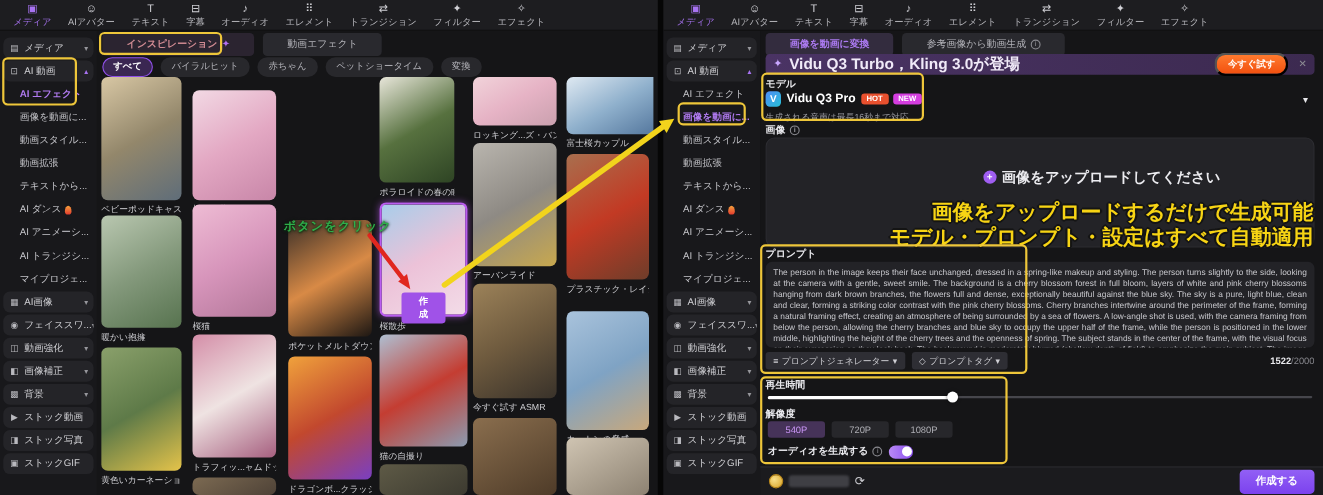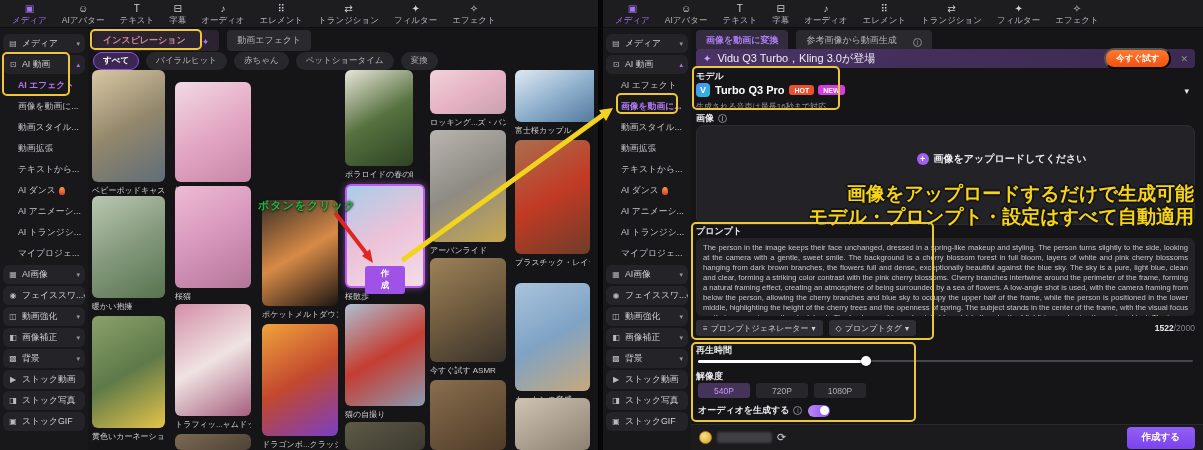--- a/index.html
+++ b/index.html
@@ -19,52 +19,52 @@
 .sb-item.group{background:#242428}
 .sb-item.sub{padding-left:15px;color:#c6c6cb}
 .sb-item.active{color:#b07af0;font-weight:bold}
 .sb-ic{margin-right:4px;font-size:8px;color:#b9b9be;width:10px;text-align:center;flex:none}
 .sb-chev{margin-left:auto;font-size:7px;color:#97979c}
 .sb-chev.up{color:#a873f2}
 .flame{display:inline-block;flex:none;width:6px;height:8px;margin-left:3px;background:linear-gradient(#f6a23c,#e23b2e);border-radius:50% 50% 45% 45%/62% 62% 38% 38%}
 
 .content{position:absolute;left:88px;top:28px;right:0;bottom:0}
 .tabs-row{position:absolute;top:2px;left:5px;display:flex;gap:8px;align-items:center}
-.tab{background:#29292e;border-radius:4px;color:#b4b4ba;font-size:9px;padding:4px 10px;display:flex;align-items:flex-end;gap:16px;cursor:pointer;white-space:nowrap}
+.tab{background:#29292e;border-radius:4px;color:#b4b4ba;font-size:9px;padding:4px 22px;display:flex;align-items:center;gap:4px;cursor:pointer;white-space:nowrap}
 .tab.l-active{background:#2b2430;color:#d08a92;font-weight:bold}
 .tab.r-active{background:#332c3e;color:#ab7af0;font-weight:bold}
 .sparkle{color:#b06ef0;font-size:9px}
 
 .chips-row{position:absolute;top:24px;left:5px;display:flex;gap:7px}
 .chip{background:#28282c;border-radius:10px;color:#b2b2b8;font-size:8.5px;padding:3px 10px;cursor:pointer;white-space:nowrap}
 .chip.selected{background:#3a2752;border:1px solid #8f4fe8;color:#fff;font-weight:bold;padding:2px 9px}
 .grid{position:absolute;left:4px;top:40px;right:4px;bottom:0;overflow:hidden}
 .card{position:absolute;cursor:pointer}
 .card-img{width:100%;border-radius:6px}
 .card.highlight .card-img{border:2px solid #bb5df0;box-shadow:0 0 7px rgba(187,93,240,.55)}
 .card-cap{margin-top:3px;font-size:8px;color:#cfcfd3;white-space:nowrap;overflow:hidden}
 .create-mini{position:absolute;left:50%;transform:translateX(-50%);background:#a052e8;color:#fff;border:none;border-radius:3px;font-size:8.5px;padding:2px 13px;font-weight:bold;cursor:pointer;z-index:3}
 
 .banner{position:absolute;top:21px;left:5px;right:8px;height:19px;background:linear-gradient(90deg,#4a3364,#3c2a50);border-radius:4px;display:flex;align-items:center;gap:6px;padding:0 7px}
 .banner-ic{color:#c9a6ff;font-size:10px}
-.banner-tx{color:#f0eaf8;font-size:11px;font-weight:normal}
+.banner-tx{color:#f0eaf8;font-size:14px;font-weight:bold}
 .banner-cta{margin-left:auto;background:linear-gradient(#ff7a2e,#f2500f);color:#fff;font-size:8.5px;font-weight:bold;border-radius:10px;padding:2.5px 10px;cursor:pointer;white-space:nowrap}
 .banner-x{color:#8d8d93;font-size:9px;margin-left:3px;cursor:pointer}
 .sec-label{position:absolute;left:5px;font-size:9px;font-weight:bold;color:#e8e8ec;display:flex;align-items:center;gap:4px;white-space:nowrap}
 .model-row{position:absolute;top:55px;left:5px;display:flex;align-items:center;gap:5px}
 .vidu-logo{width:14px;height:14px;border-radius:4px;background:linear-gradient(135deg,#4f8df5,#27c0d8);color:#fff;font-size:9px;font-weight:bold;display:flex;align-items:center;justify-content:center}
 .model-name{font-size:11px;font-weight:bold;color:#fff}
 .badge{font-size:7px;font-weight:bold;color:#fff;border-radius:3px;padding:1.5px 5px}
 .model-sub{position:absolute;top:73px;left:5px;font-size:8px;color:#9b9ba2}
 .model-chev{position:absolute;top:58px;right:14px;color:#e8e8ec;font-size:9px;cursor:pointer}
 .info-ic{display:inline-flex;flex:none;width:9px;height:9px;border:1px solid #8a8a90;border-radius:50%;color:#9a9aa0;font-size:6.5px;align-items:center;justify-content:center;font-style:normal}
 .upload-box{position:absolute;top:97px;left:5px;right:8px;height:100px;background:#232327;border:1px solid #2c2c31;border-radius:8px}
 .upload-hint{position:absolute;left:0;right:0;top:26px;display:flex;justify-content:center;align-items:center;gap:5px;transform:translateX(56px)}
 .plus-ic{width:12px;height:12px;border-radius:50%;background:#a05ef2;color:#fff;font-size:9px;display:flex;align-items:center;justify-content:center;font-weight:bold}
-.upload-tx{font-size:10px;font-weight:bold;color:#ececf0}
+.upload-tx{font-size:13px;font-weight:bold;color:#ececf0}
 .promo{position:absolute;left:90px;right:0;top:56px;text-align:right;pointer-events:none;z-index:5}
 .promo div{font-size:19px;line-height:23px;font-weight:bold;color:#f7d414;white-space:nowrap;text-shadow:-2px 0 #141414,2px 0 #141414,0 -2px #141414,0 2px #141414,-1px -1px #141414,1px 1px #141414,-1px 1px #141414,1px -1px #141414}
 .prompt-box{position:absolute;top:210px;left:5px;right:8px;height:78px;background:#232327;border-radius:6px;padding:5px 7px;overflow:hidden}
 .prompt-tx{font-size:7.6px;line-height:10px;color:#c6c6cb;text-align:justify}
 .prompt-foot{position:absolute;top:292px;left:5px;right:8px;display:flex;align-items:center;gap:6px}
 .pr-btn{background:#2e2e34;border:none;border-radius:3px;color:#d0d0d5;font-size:8px;padding:2.5px 7px;display:flex;gap:3px;align-items:center;cursor:pointer;white-space:nowrap}
 .pr-count{margin-left:auto;font-size:8.5px;color:#85858b}
 .pr-count b{color:#e8e8ec}
 .slider{position:absolute;top:328px;left:7px;right:10px;height:10px}
 .sl-track{position:absolute;left:0;right:0;top:4px;height:2px;background:#46464c;border-radius:1px}
@@ -527,21 +527,21 @@
       <div class="banner">
         <span class="banner-ic">✦</span>
         <span class="banner-tx">Vidu Q3 Turbo，Kling 3.0が登場</span>
         <button class="banner-cta">今すぐ試す</button>
         <span class="banner-x">✕</span>
       </div>
 
       <div class="sec-label" style="top:42px">モデル</div>
       <div class="model-row">
         <span class="vidu-logo">V</span>
-        <span class="model-name">Turbo Q3 Pro</span>
+        <span class="model-name">Vidu Q3 Pro</span>
         <span style="display:flex;gap:4px">
 
         <span class="badge" style="background: rgb(232, 80, 46);">HOT</span>
             <span class="badge" style="background: rgb(212, 61, 224);">NEW</span>
           </span>
       </div>
       <div class="model-sub">生成される音声は最長16秒まで対応</div>
       <div class="model-chev">▾</div>
 
       <div class="sec-label" style="top:84px">

